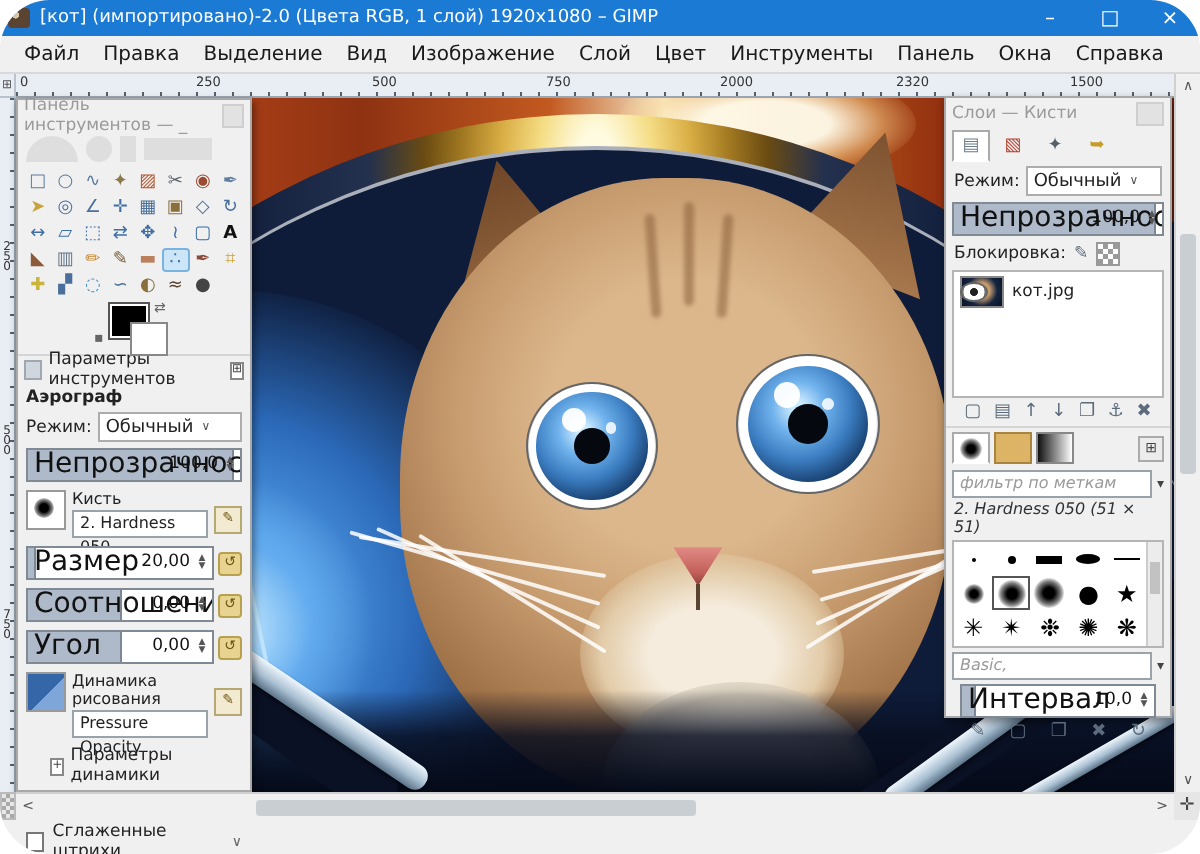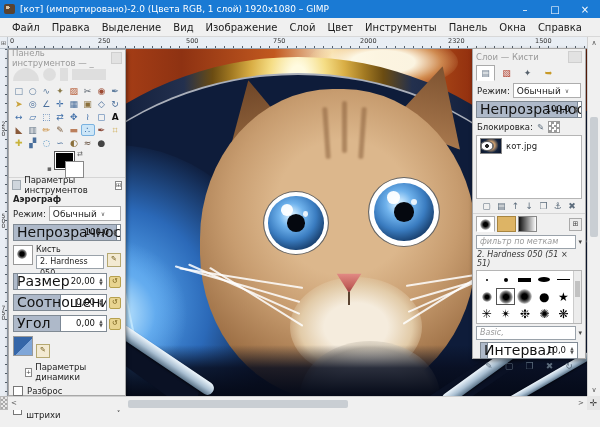--- a/index.html
+++ b/index.html
@@ -1,17 +1,17 @@
 <!DOCTYPE html>
 <html><head>
 <meta charset="utf-8">
 <style>
   html,body{margin:0;padding:0;}
   .app{position:relative;width:600px;height:427px;background:#f0f0f0;overflow:hidden;
-       font-family:"DejaVu Sans","Liberation Sans",sans-serif;font-size:9px;color:#222;
+       font-family:"DejaVu Sans","Liberation Sans",sans-serif;font-size:9px;color:#222;border-radius:25px;
        -webkit-font-smoothing:antialiased;}
   
   .titlebar{position:absolute;left:0;top:0;width:600px;height:18px;background:#1a7ad4;
             display:flex;align-items:center;color:#fff;}
   .gimp-icon{width:11px;height:10px;margin:0 5px 0 4px;border-radius:2px;
              background:radial-gradient(circle at 35% 35%,#d9c6a8 0 18%,#5a4330 19% 100%);}
   .title-text{font-size:9px;white-space:nowrap;overflow:hidden;}
   .win-btns{margin-left:auto;display:flex;height:18px;}
   .win-btn{width:30px;height:18px;display:flex;align-items:center;justify-content:center;
            font-size:10px;color:#fff;}
@@ -392,20 +392,24 @@
       <div class="spinscale">
         <div class="fill" style="width:50%;"></div>
         <span class="lab">Угол</span>
         <span class="val">0,00</span>
         <span class="arrows">▲<br>▼</span>
       </div>
       <div class="ybtn">↺</div>
     </div>
     <div class="brush-row">
       <div class="thumb dyn"></div>
+      <div class="brush-col">
+        <div class="cap">Динамика рисования</div>
+        <div class="field">Pressure Opacity</div>
+      </div>
       <div class="edit-btn">✎</div>
     </div>
     <div class="expander">
       <span class="exp-ic">+</span>
       <span>Параметры динамики</span>
     </div>
     <div class="checkrow">
       <span class="cb"></span>
       <span>Разброс</span>
     </div>

